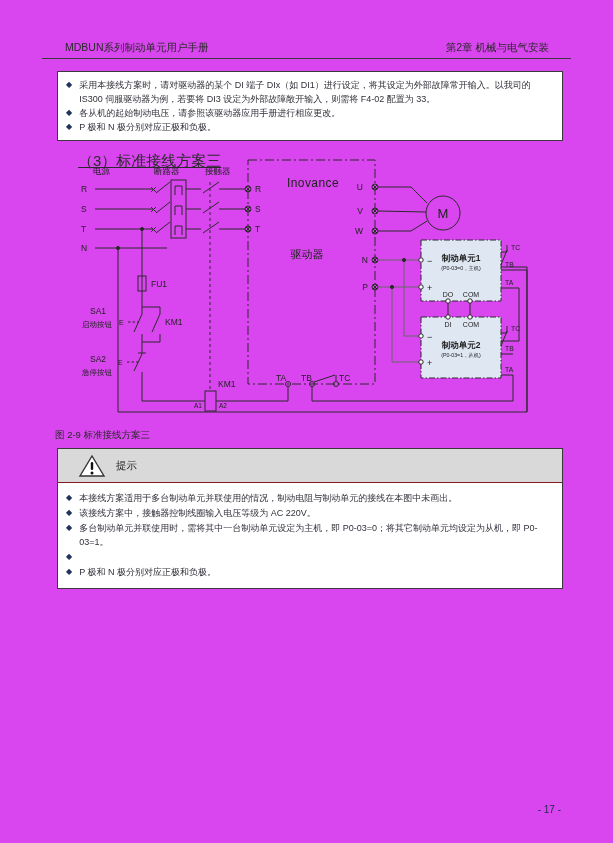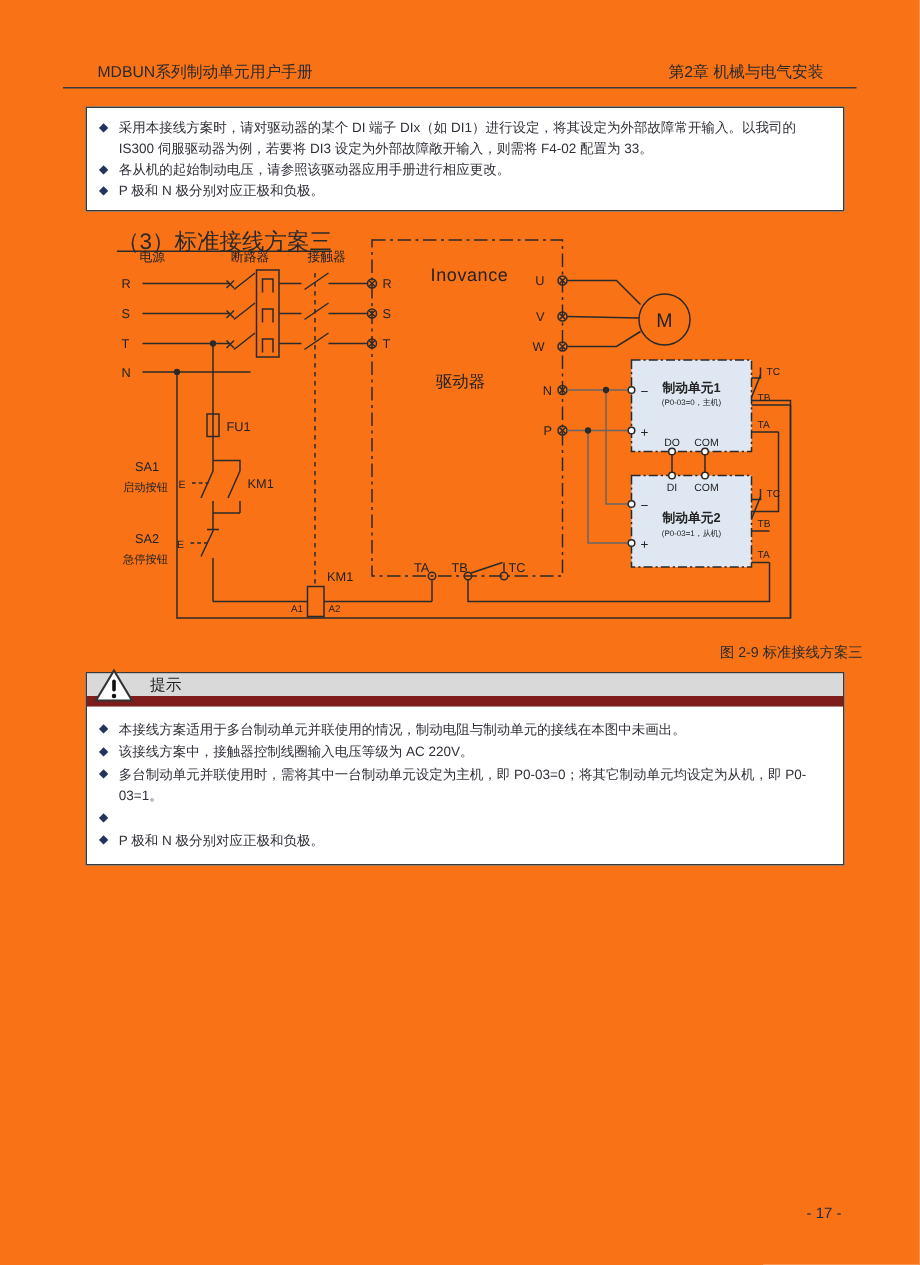--- a/index.html
+++ b/index.html
@@ -1,40 +1,40 @@
 <!DOCTYPE html>
 <html><head>
 <meta charset="utf-8">
 <style>
   * { margin:0; padding:0; box-sizing:border-box; }
   body { background:#fff; font-family:"Liberation Sans","DejaVu Sans",sans-serif; color:#1d1d1f; }
-  .page { position:relative; width:613px; height:843px; background:#f97316; overflow:hidden; }
+  .page { position:relative; width:613px; height:843px; background:#d946ef; overflow:hidden; }
 
   
   .hdr-left { position:absolute; left:65px; top:41px; font-size:10.5px; color:#2a2a2a; }
   .hdr-right { position:absolute; right:64px; top:41px; font-size:10.5px; color:#2a2a2a; }
   .hdr-rule { position:absolute; left:42px; right:42px; top:58px; height:1px; background:#3a3a3a; }
 
   
   .note-box { position:absolute; left:57px; width:506px; border:1px solid #3a3a3a; background:#fff; }
   .note-box.top { top:71px; padding:6px 10px 6px 8px; }
   ul.bullets { list-style:none; }
   ul.bullets li { display:flex; gap:7px; font-size:9px; line-height:14px; color:#30303a; }
   .diamond { color:#22335c; font-size:8px; line-height:14px; flex:0 0 auto; }
 
   
   .sec-head { position:absolute; left:78px; top:152px; font-size:15px; color:#2a2a2a;text-decoration:underline; }
 
   
   .diagram { position:absolute; left:55px; top:154px; }
-  .caption { position:absolute; left:55px; top:429px; width:520px; text-align:right; font-size:9.5px; color:#2a2a2a; }
+  .caption { position:absolute; left:55px; top:429px; width:520px; text-align:left; font-size:9.5px; color:#2a2a2a; }
 
   
   .tip-box { top:448px; }
-  .tip-head { display:flex; align-items:center; gap:10px; height:22px; background:#d9d9d9; border-bottom:7px solid #7f1d1d; padding-left:4px; }
+  .tip-head { display:flex; align-items:center; gap:10px; height:34px; background:#d9d9d9; border-bottom:1px solid #7f1d1d; padding-left:20px; }
   .tip-title { font-size:10.5px; color:#222; }
   .tip-body { padding:7px 10px 8px 8px; }
   .tip-body li { margin:1px 0; }
 
   .page-num { position:absolute; right:52px; top:804px; font-size:10px; color:#1a2a4a; }
 
   svg text { font-family:"Liberation Sans","DejaVu Sans",sans-serif; fill:#222; }
 </style>
 </head>
 <body>

